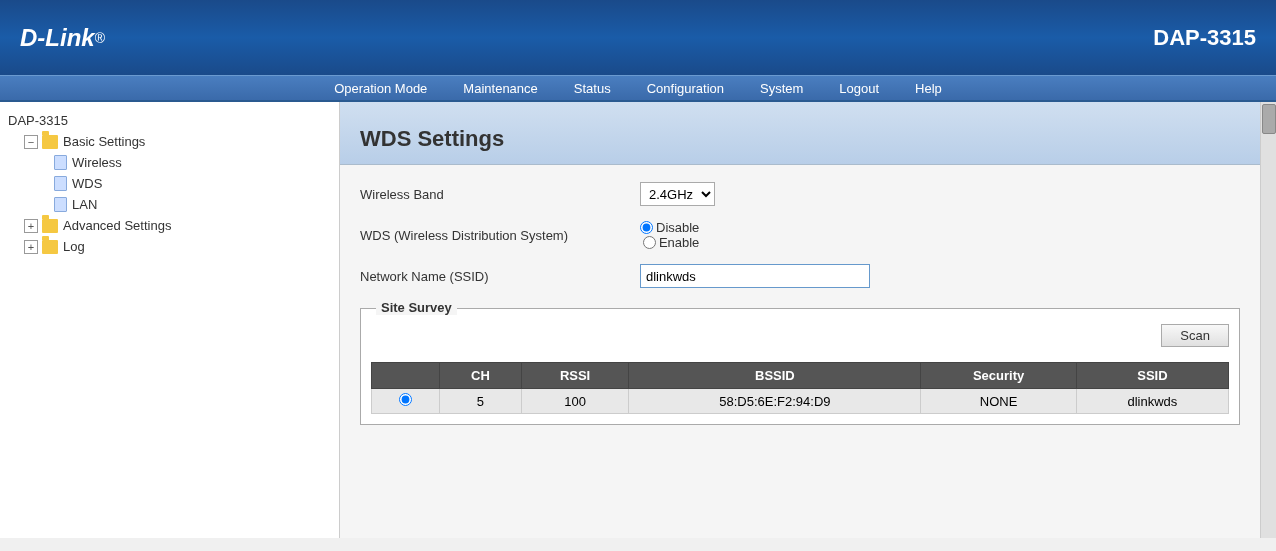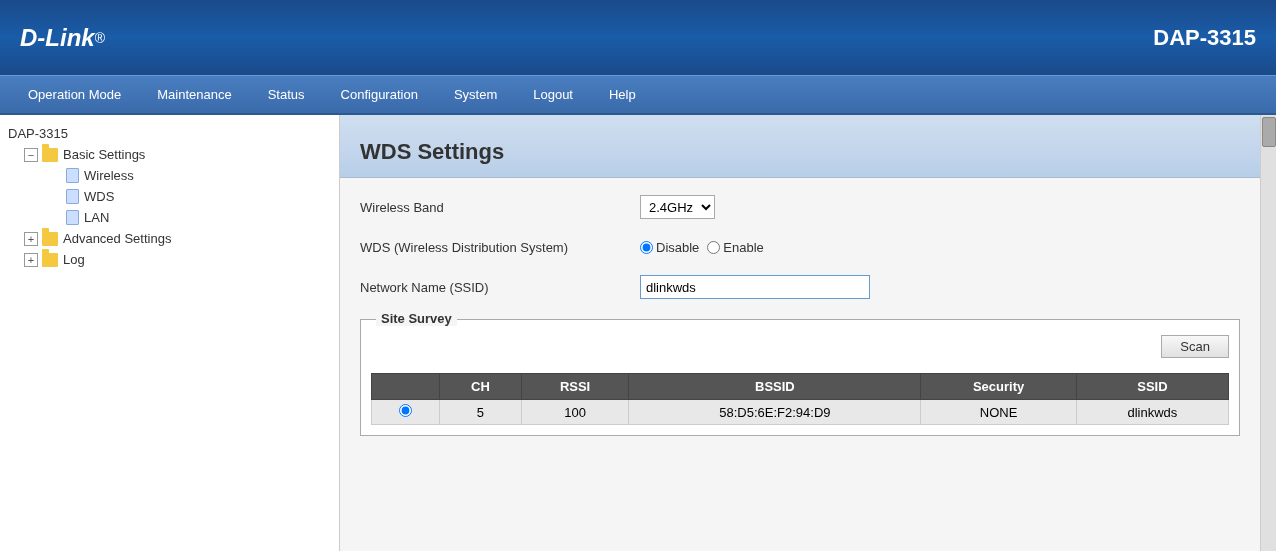--- a/index.html
+++ b/index.html
@@ -33,24 +33,25 @@
       color: white;
       font-size: 22px;
       font-weight: bold;
     }
 
     
     .navbar {
       background: linear-gradient(180deg, #4a7ec0 0%, #3a6aaa 100%);
       display: flex;
       align-items: center;
-      height: 40px;
-      padding: 0 10px;
+      height: 27px;
+      padding: 0 20px;
       border-top: 1px solid #6a9ad0;
       border-bottom: 2px solid #2a5a90;
+      justify-content: center;
     }
     .nav-item {
       color: white;
       padding: 0 18px;
       height: 100%;
       display: flex;
       align-items: center;
       cursor: pointer;
       font-size: 13px;
       white-space: nowrap;
@@ -122,21 +123,21 @@
       flex-shrink: 0;
       cursor: pointer;
       background: white;
     }
     .tree-line {
       display: inline-block;
       width: 14px;
       margin-right: 4px;
     }
     .indent1 { padding-left: 24px; }
-    .indent2 { padding-left: 48px; }
+    .indent2 { padding-left: 36px; }
 
     
     .content {
       flex: 1;
       background: #f5f5f5;
       overflow-y: auto;
       position: relative;
     }
     .content-header {
       background: linear-gradient(180deg, #d0dff0 0%, #b8cee8 100%);
@@ -174,21 +175,21 @@
     select.input-select {
       padding: 2px 4px;
       border: 1px solid #aaa;
       background: white;
       font-size: 13px;
       height: 24px;
     }
     .radio-group {
       display: flex;
       align-items: flex-end;
-      gap: 8px;
+      flex-direction: column;
     }
     .radio-group label {
       display: flex;
       align-items: center;
       gap: 3px;
       font-size: 13px;
       color: #333;
     }
     input[type="text"].text-input {
       border: 1px solid #6699cc;

